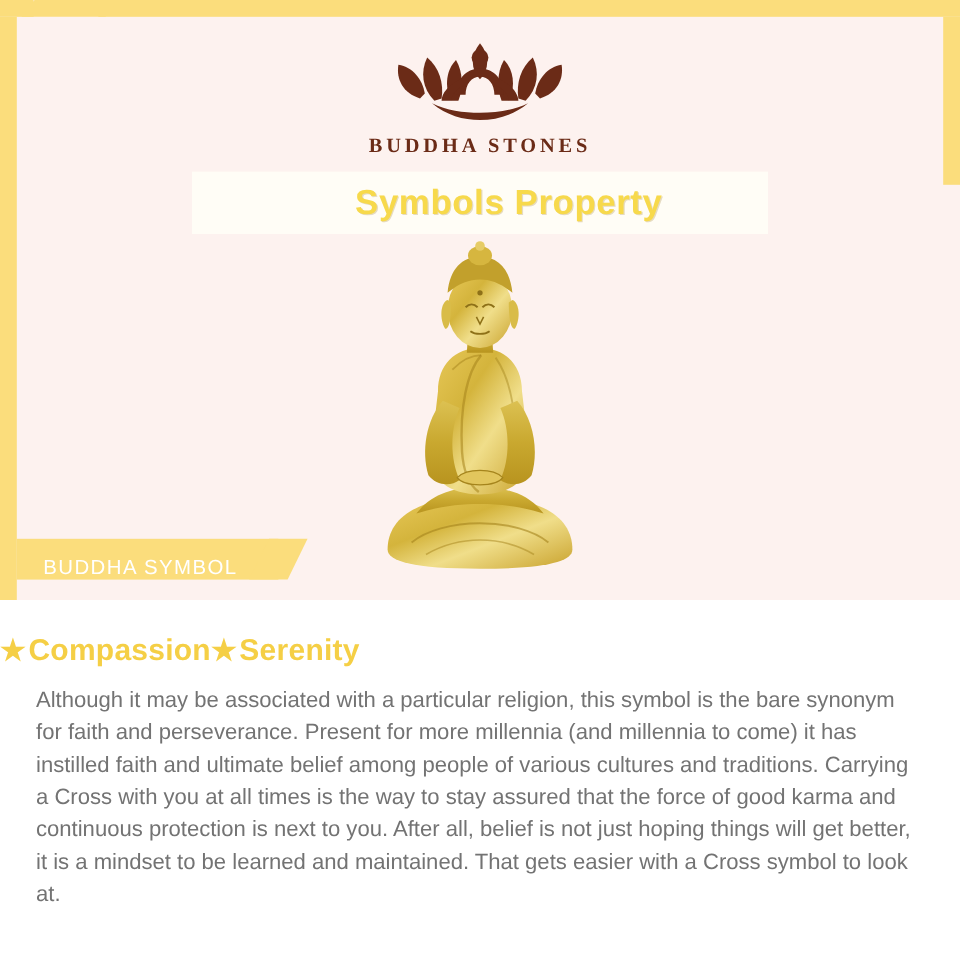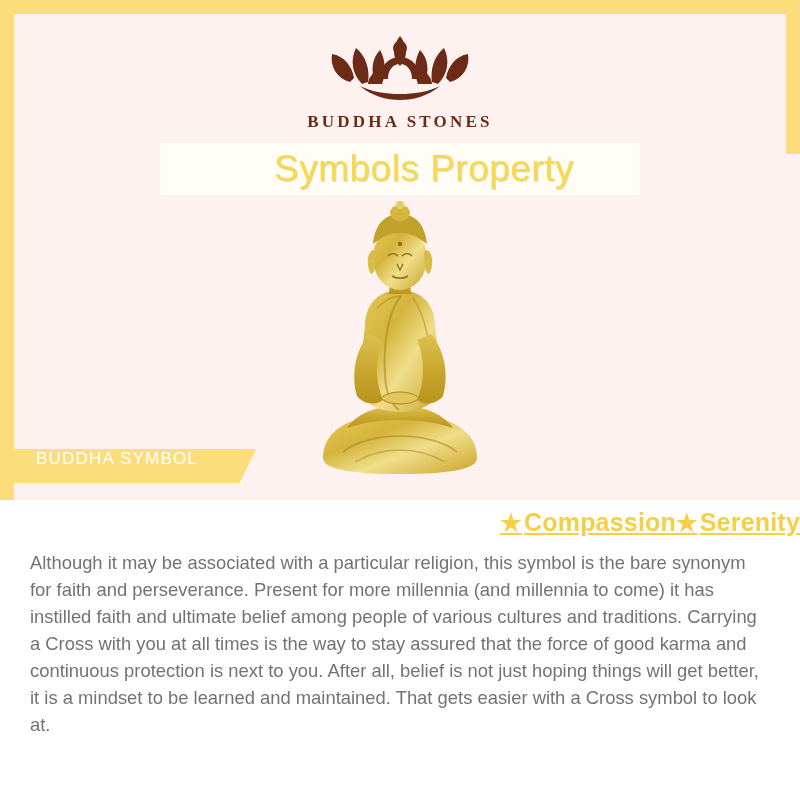--- a/index.html
+++ b/index.html
@@ -90,22 +90,22 @@
     top: 143px;
     left: 160px;
     width: 480px;
     height: 52px;
     background: #fffdf6;
     display: flex;
     align-items: center;
     justify-content: center;
   }
   .title-text {
-    font-size: 37px;
-    font-weight: normal;
+    font-size: 29px;
+    font-weight: bold;
     color: #f7d94b;
     letter-spacing: 0.5px;
     text-shadow: 1px 1px 0 rgba(140,100,0,0.22);
     margin-left: 48px;
   }
 
   
   .buddha-area {
     position: absolute;
     top: 200px;
@@ -123,21 +123,21 @@
   }
 
   
   .ribbon {
     position: absolute;
     top: 449px;
     left: 14px;
     height: 34px;
     background: #fbdd7c;
     display: flex;
-    align-items: flex-start;
+    align-items: flex-end;
     padding-left: 22px;
     padding-right: 34px;
     color: #ffffff;
     font-size: 17px;
     letter-spacing: 1.2px;
   }
   .ribbon::after {
     content: "";
     position: absolute;
     right: -16px;
@@ -156,27 +156,26 @@
   .lower-panel {
     position: absolute;
     top: 500px;
     left: 0;
     width: 800px;
     height: 300px;
     background: #ffffff;
   }
 
   .keywords {
-    margin: 8px 0 0 0;
-    text-align: right;
+    margin: 28px 0 0 0;
+    text-align: left;
     font-size: 25px;
     font-weight: bold;
     color: #f5cf45;
     letter-spacing: 0.2px;
-    text-decoration: underline;
   }
   .star {
     color: #f5cf45;
     font-size: 24px;
     margin: 0 2px 0 0;
   }
 
   .body-copy {
     margin: 12px 30px 0 30px;
     font-size: 18.4px;

